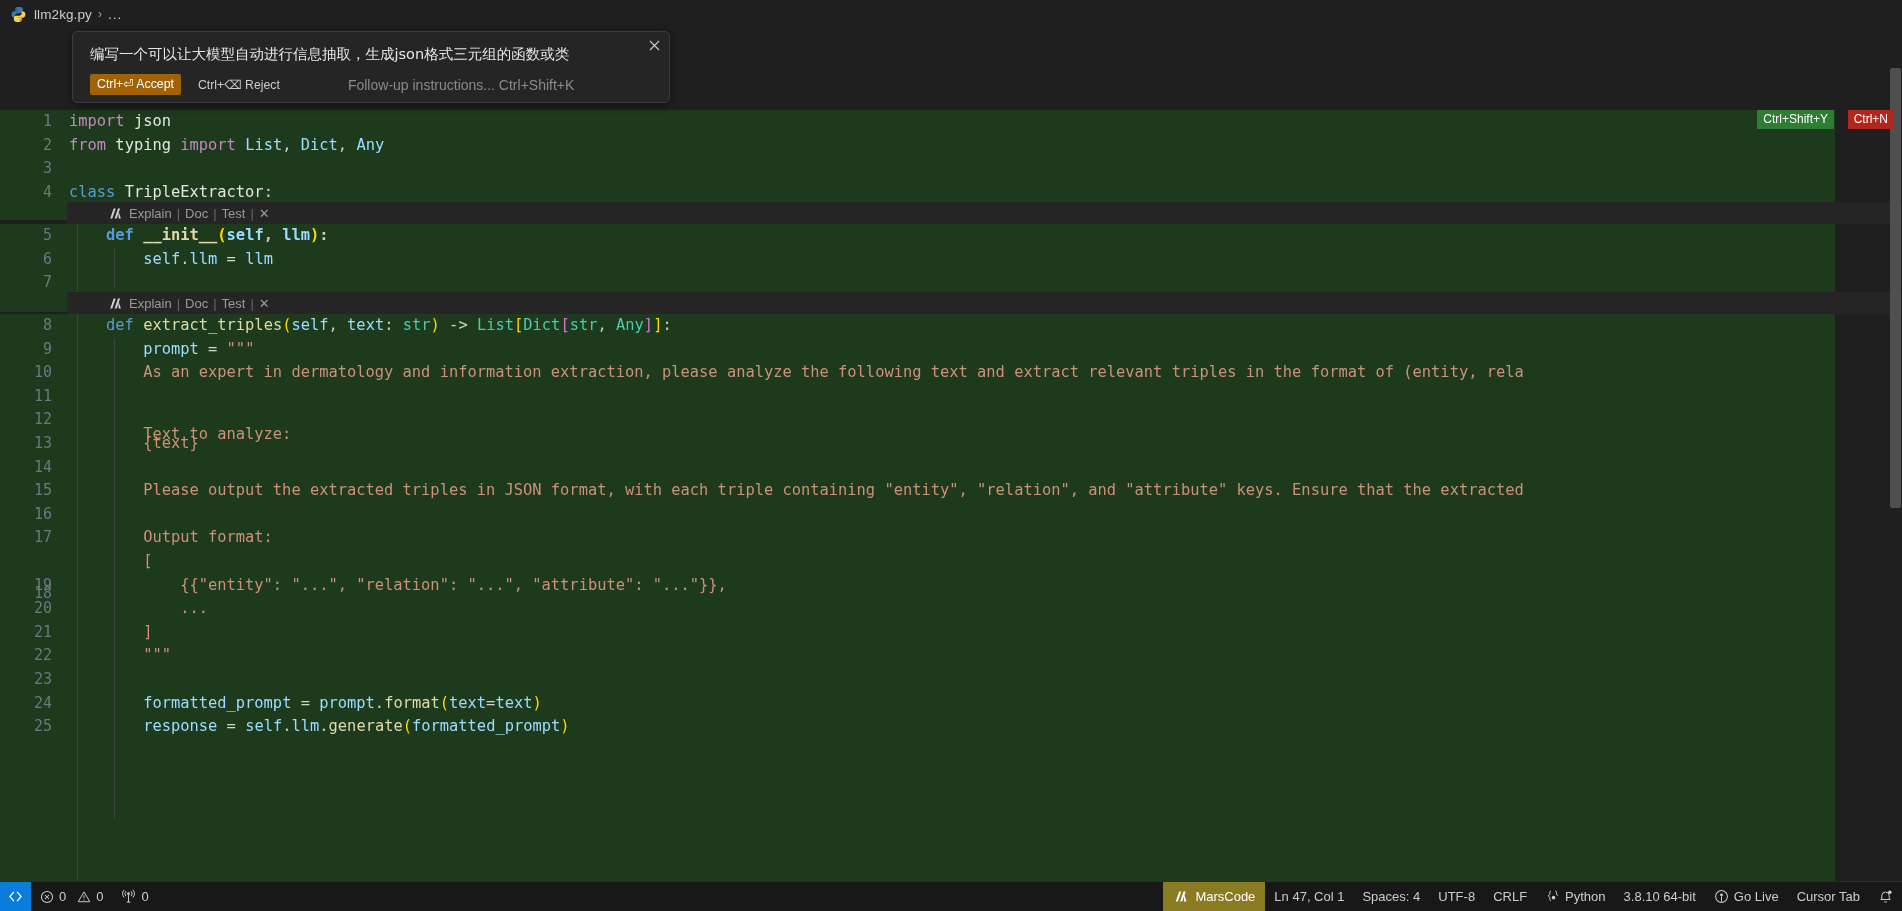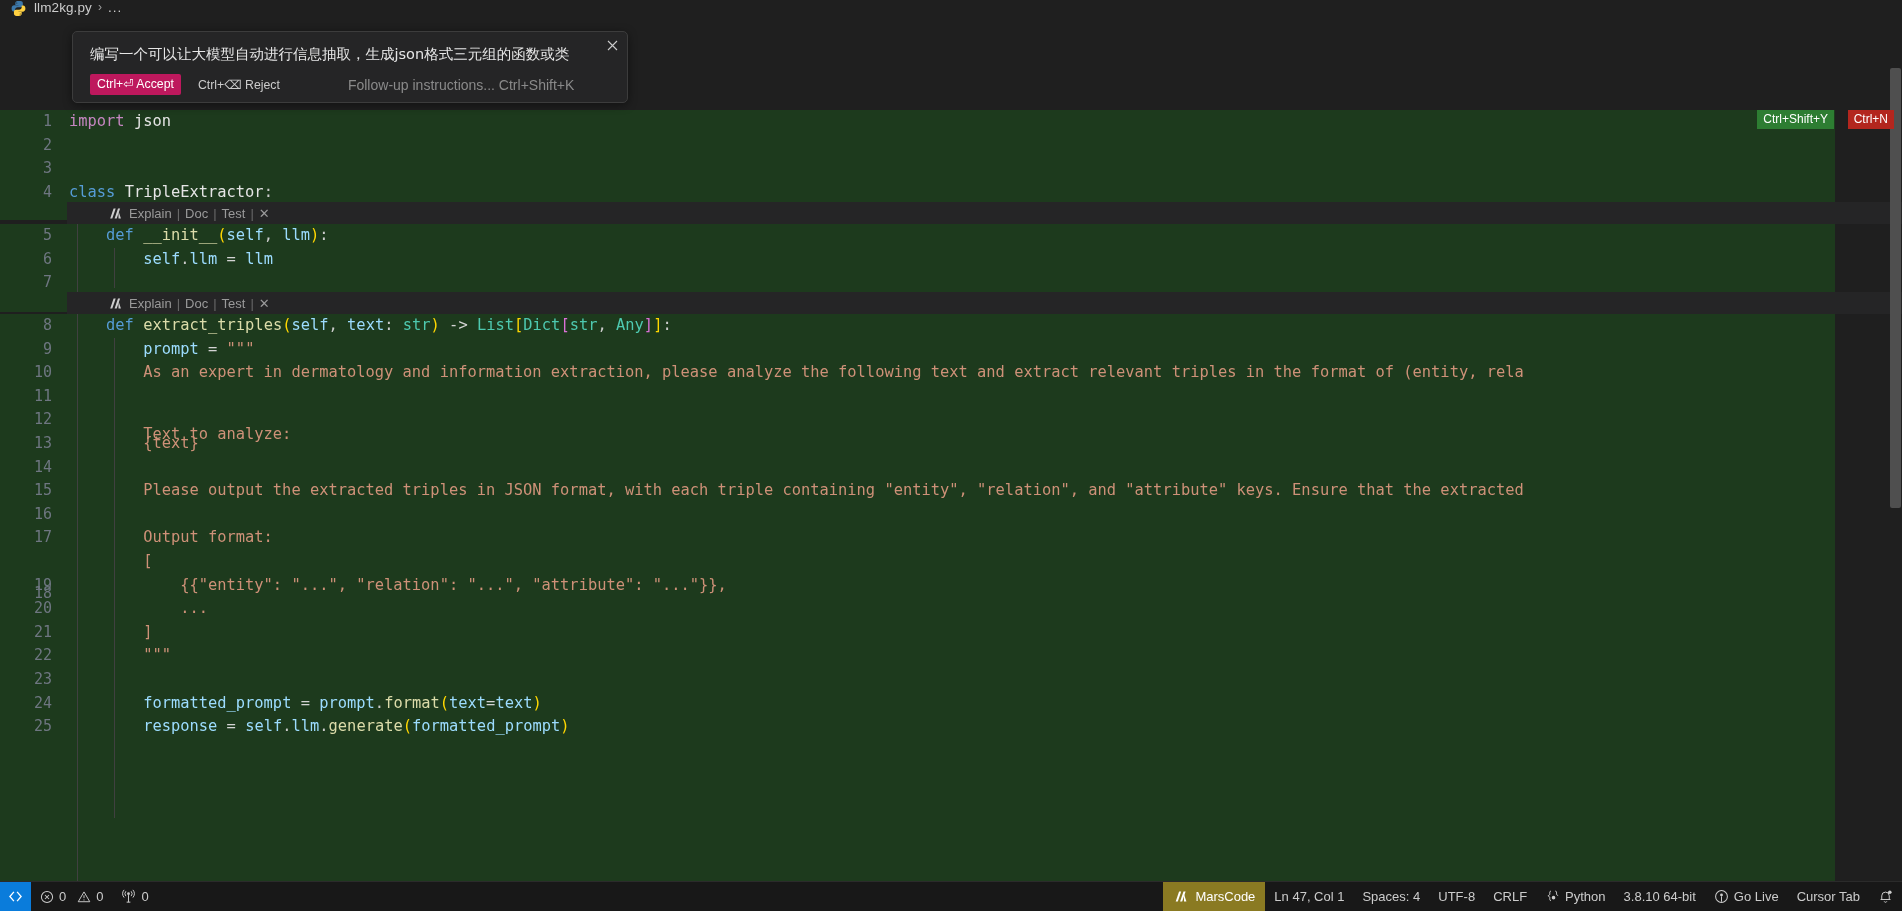--- a/index.html
+++ b/index.html
@@ -8,21 +8,21 @@
     background: #1f1f1f;
     font-family: "Liberation Sans", sans-serif;
     overflow: hidden;
   }
   body { position: relative; }
 
   
   #breadcrumb {
     position: absolute; top: 0; left: 0; width: 1902px; height: 28px;
     background: #1f1f1f;
-    display: flex; align-items: flex-start;
+    display: flex; align-items: center;
     padding-left: 10px;
     font-size: 13.5px; color: #cccccc;
   }
   #breadcrumb .py-icon {
     width: 17px; height: 17px; margin-right: 7px;
     display: inline-block; position: relative; flex: none;
   }
   #breadcrumb .crumb-text { color: #cccccc; letter-spacing: .1px; }
   #breadcrumb .crumb-sep { color: #9d9d9d; margin: 0 6px; font-size: 12px; }
   #breadcrumb .crumb-more { color: #cccccc; letter-spacing: 1px; }
@@ -87,39 +87,39 @@
   .codelens .ms-icon { margin-right: 6px; display: inline-flex; }
   .codelens a {
     color: #9a9a9a; text-decoration: none; cursor: pointer;
   }
   .codelens .bar { color: #6a6a6a; margin: 0 5px; }
   .codelens .cl-x { color: #9a9a9a; font-size: 13px; }
 
   
   #inline-chat {
     position: absolute;
-    left: 72px; top: 31px; width: 556px; height: 72px;
+    left: 72px; top: 31px; width: 598px; height: 72px;
     background: #252526;
     border: 1px solid #3c3c3c;
     border-radius: 5px;
     box-shadow: 0 2px 10px rgba(0,0,0,.45);
     z-index: 40;
   }
   #inline-chat .chat-prompt {
     position: absolute; left: 17px; top: 13px;
     font-size: 14.5px; color: #e6e6e6;
     font-family: "DejaVu Sans", sans-serif;
     white-space: nowrap;
   }
   #inline-chat .chat-actions {
     position: absolute; left: 17px; top: 42px;
     display: flex; align-items: center;
   }
   #inline-chat .btn-accept {
-    background: #be185d; color: #ffffff;
+    background: #a16207; color: #ffffff;
     font-size: 12.3px; padding: 3px 7px 4px 7px;
     border-radius: 2px; cursor: pointer;
     font-family: "Liberation Sans", sans-serif;
     white-space: nowrap;
   }
   #inline-chat .btn-reject {
     color: #cccccc; font-size: 12.3px; margin-left: 17px;
     cursor: pointer; white-space: nowrap;
   }
   #inline-chat .followup {
@@ -233,24 +233,25 @@
   <div class="ln" style="top:514px;margin-top:40px;">18</div>
   <div class="ln" style="top:545.6px;">19</div>
   <div class="ln" style="top:569.2px;">20</div>
   <div class="ln" style="top:592.8px;">21</div>
   <div class="ln" style="top:616.4px;">22</div>
   <div class="ln" style="top:640px;">23</div>
   <div class="ln" style="top:663.6px;">24</div>
   <div class="ln" style="top:687.2px;">25</div>
 
   <div class="code-line" style="top:82px;left:69px;"><span class="k">import</span> <span class="n">json</span></div>
+  <div class="code-line" style="top:105.6px;left:69px;"><span class="k">from</span> <span class="n">typing</span> <span class="k">import</span> <span class="v">List</span><span class="p">,</span> <span class="v">Dict</span><span class="p">,</span> <span class="v">Any</span></div>
   <div class="code-line" style="top:129.2px;left:69px;"></div>
   <div class="code-line" style="top:152.8px;left:69px;"><span class="kd">class</span> <span class="n">TripleExtractor</span><span class="p">:</span></div>
 
-  <div class="code-line" style="top:196px;left:69px;">    <span class="kd">def</span> <span class="fn">__init__</span><span class="par">(</span><span class="v">self</span><span class="p">,</span> <span class="v">llm</span><span class="par">)</span><span class="p">:</span></div>
+  <div class="code-line" style="top:196px;left:69px;font-weight:bold;">    <span class="kd">def</span> <span class="fn">__init__</span><span class="par">(</span><span class="v">self</span><span class="p">,</span> <span class="v">llm</span><span class="par">)</span><span class="p">:</span></div>
   <div class="code-line" style="top:219.6px;left:69px;">        <span class="v">self</span><span class="p">.</span><span class="v">llm</span> <span class="o">=</span> <span class="v">llm</span></div>
   <div class="code-line" style="top:243.2px;left:69px;"></div>
 
   <div class="code-line" style="top:286px;left:69px;">    <span class="kd">def</span> <span class="fn">extract_triples</span><span class="par">(</span><span class="v">self</span><span class="p">,</span> <span class="v">text</span><span class="p">:</span> <span class="ty">str</span><span class="par">)</span> <span class="o">-&gt;</span> <span class="ty">List</span><span class="par">[</span><span class="ty">Dict</span><span class="par2">[</span><span class="ty">str</span><span class="p">,</span> <span class="ty">Any</span><span class="par2">]</span><span class="par">]</span><span class="p">:</span></div>
   <div class="code-line" style="top:309.6px;left:69px;">        <span class="v">prompt</span> <span class="o">=</span> <span class="s">"""</span></div>
   <div class="code-line s" style="top:333.2px;left:69px;">        As an expert in dermatology and information extraction, please analyze the following text and extract relevant triples in the format of (entity, rela</div>
   <div class="code-line s" style="top:356.8px;left:69px;"></div>
   <div class="code-line s" style="top:380.4px;left:69px;margin-top:15px;">        Text to analyze:</div>
   <div class="code-line s" style="top:404px;left:69px;">        {text}</div>
   <div class="code-line s" style="top:427.6px;left:69px;"></div>

